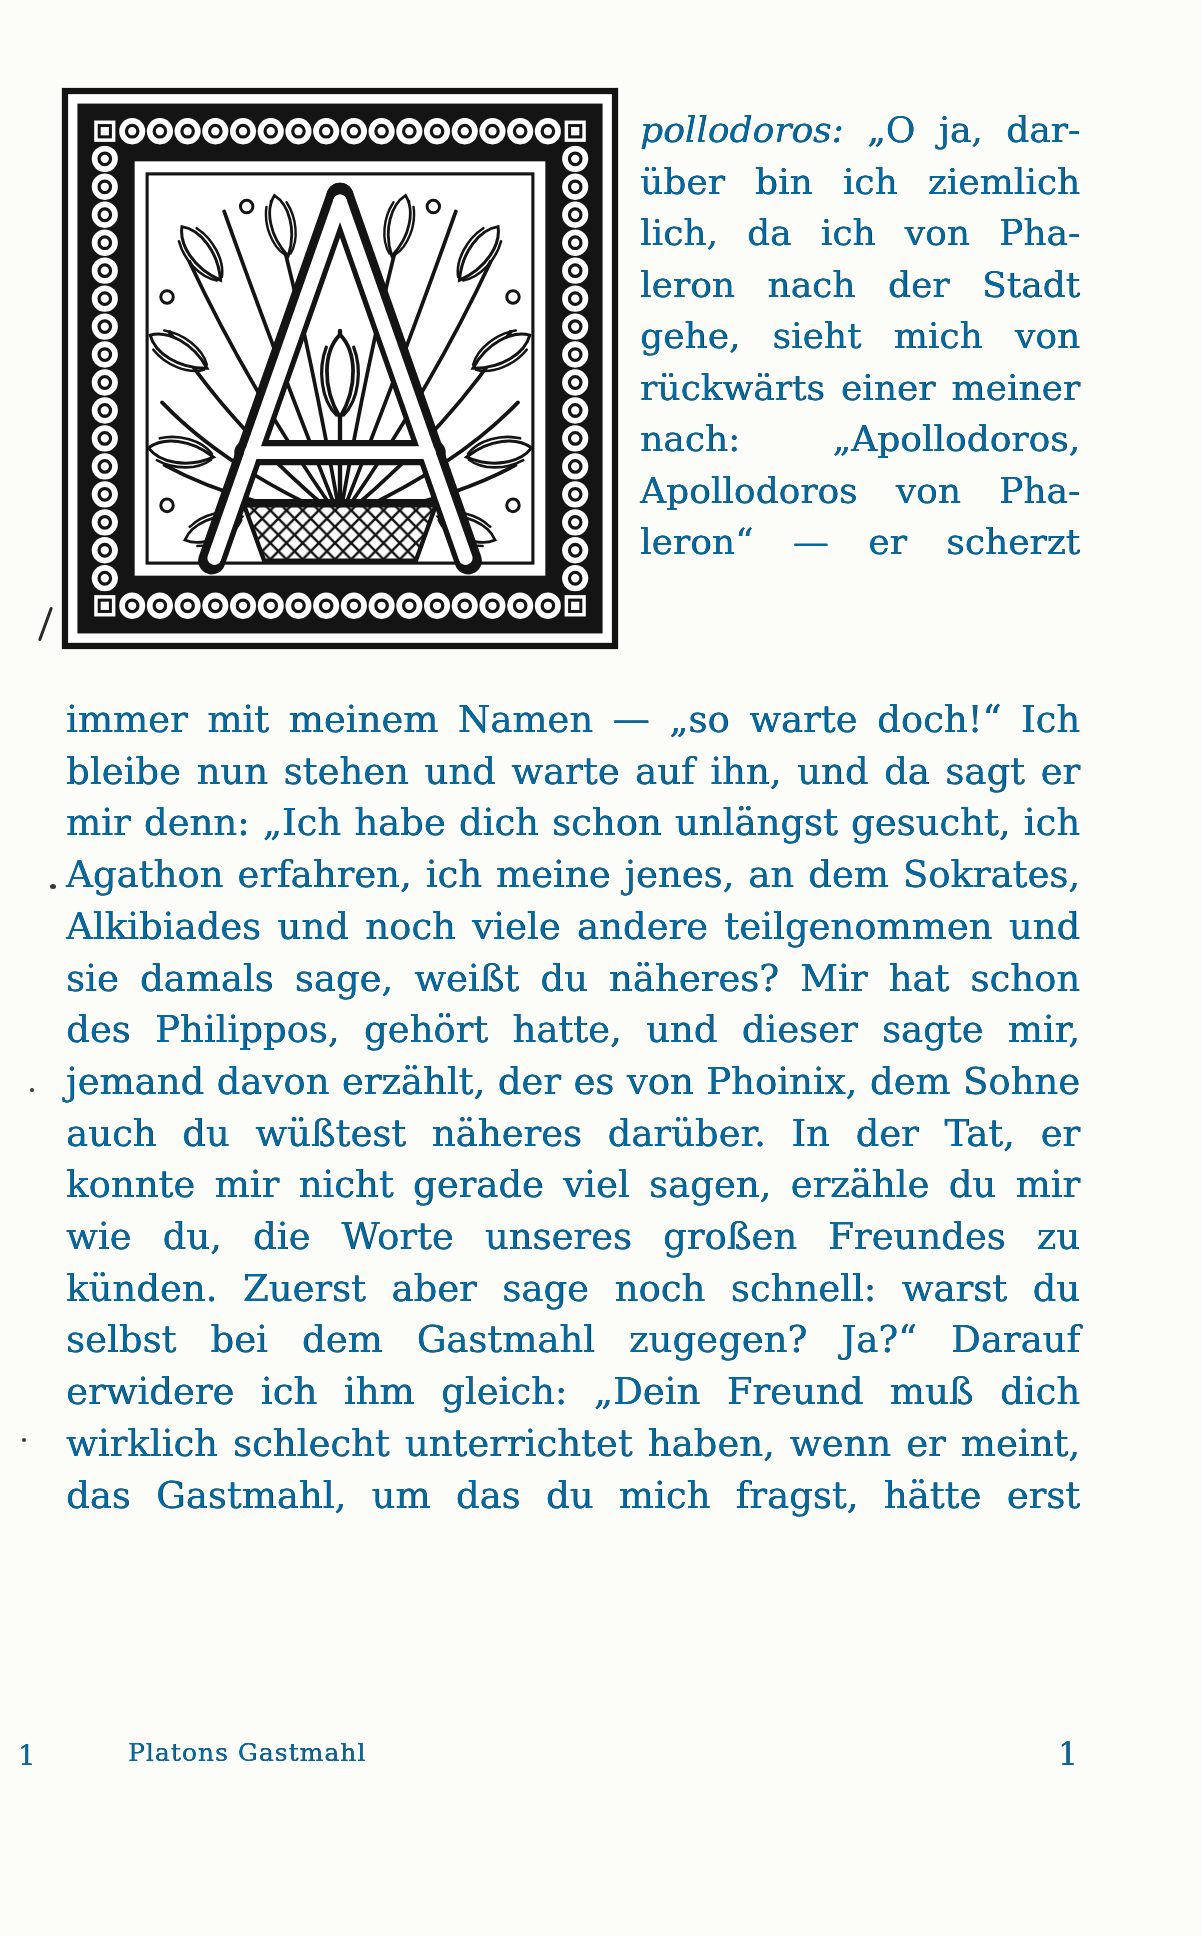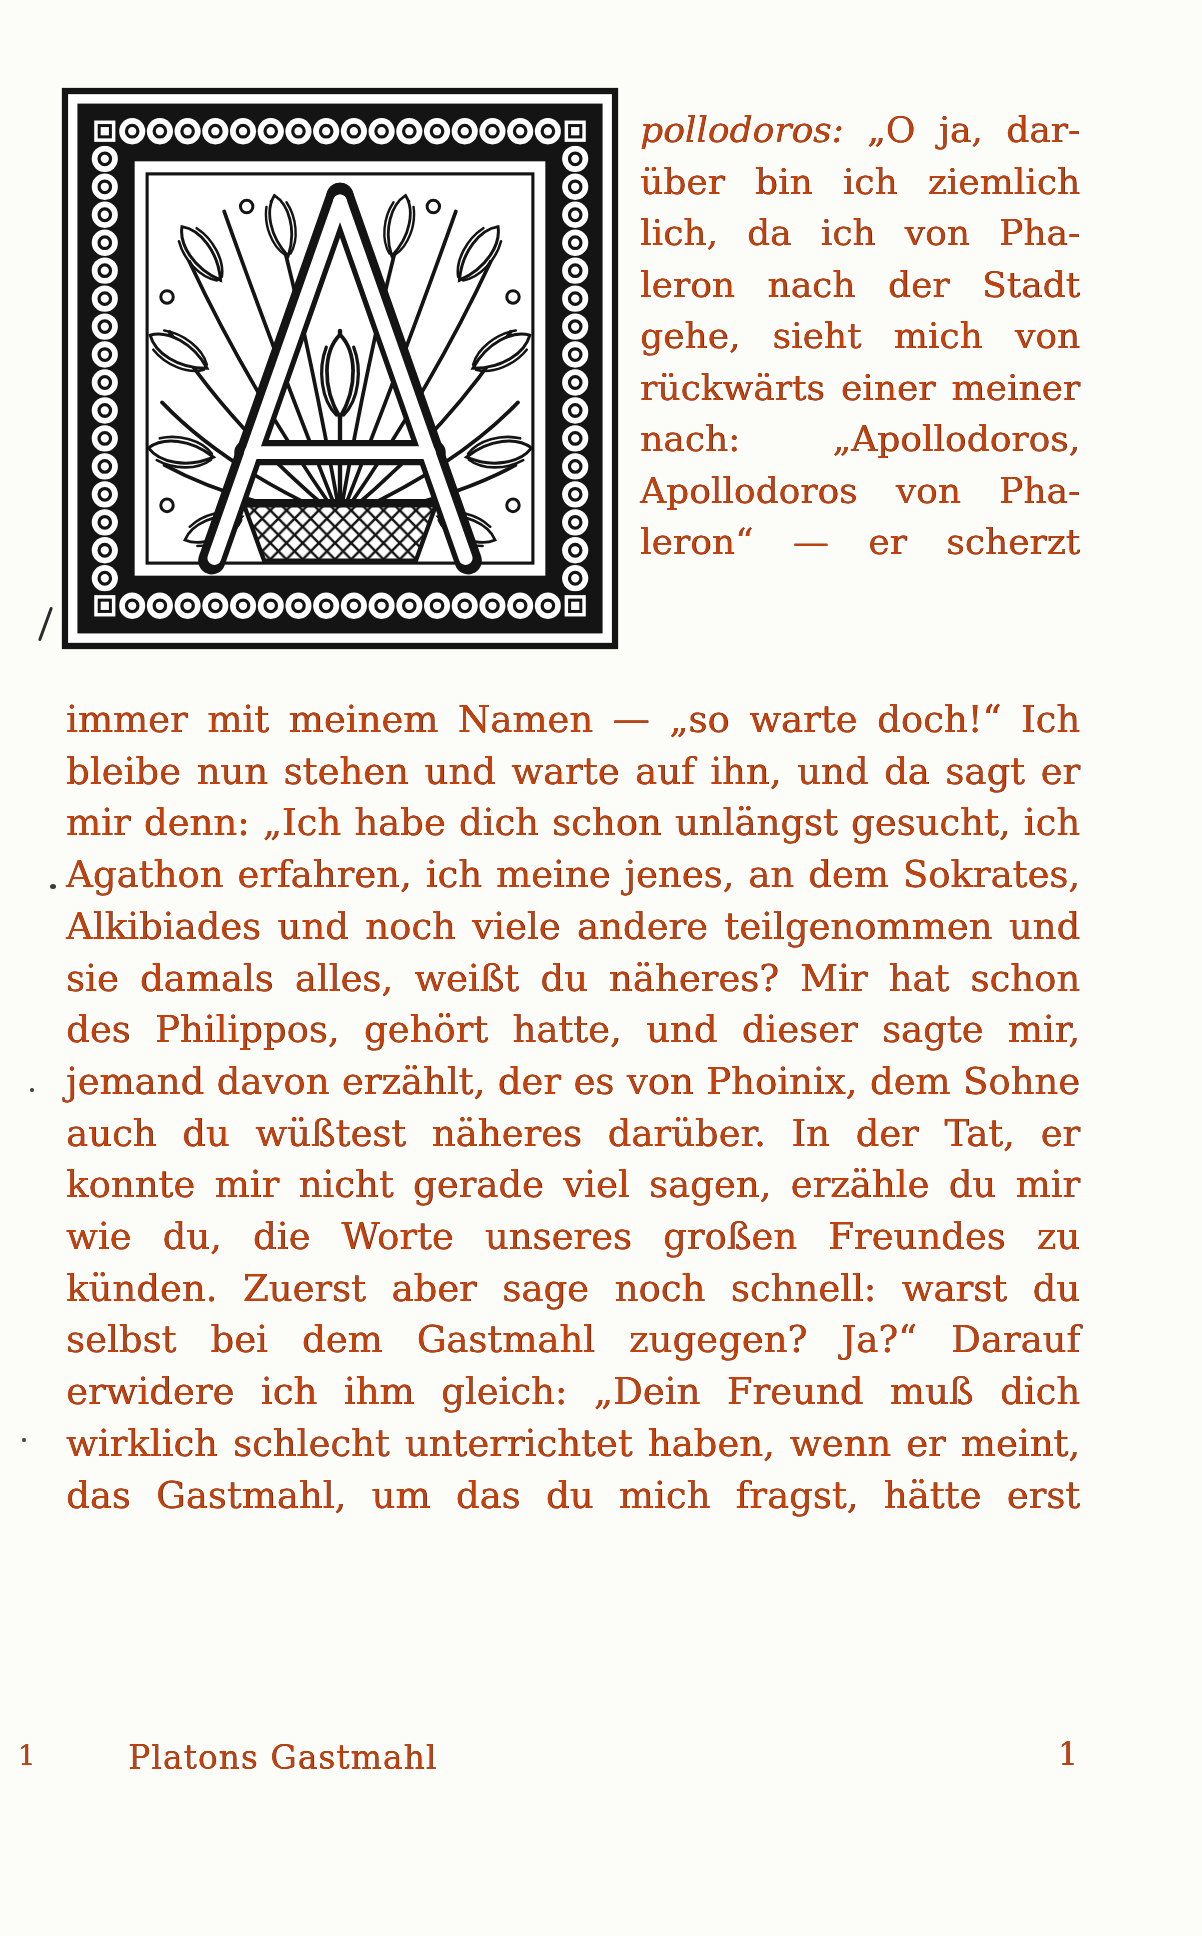--- a/index.html
+++ b/index.html
@@ -1,41 +1,41 @@
 <!DOCTYPE html>
 <html><head>
 <meta charset="utf-8">
 <style>
   html,body{margin:0;padding:0;background:#e8e8e4;}
   .page{
     position:relative;
     width:1202px;height:1936px;
     background:#fcfcf9;
-    color:#c2410c;
+    color:#0369a1;
     font-family:"DejaVu Serif","Liberation Serif",serif;
     overflow:hidden;
     margin:0 auto;
   }
   .initial-figure{position:absolute;left:60px;top:86px;width:560px;height:565px;}
   .opening-col{position:absolute;left:640px;top:104px;width:440px;}
   .col-line{
     font-size:36px;line-height:51.5px;
     text-align:justify;text-align-last:justify;-moz-text-align-last:justify;
     white-space:normal;
     text-shadow:0.35px 0 0 #161616;
   }
   .body-text{position:absolute;left:66px;top:694px;width:1014px;}
   .body-line{
     font-size:37px;line-height:51.7px;
     text-align:justify;text-align-last:justify;-moz-text-align-last:justify;
     text-shadow:0.35px 0 0 #161616;
   }
   .it{font-style:italic;}
   .footer-sig{position:absolute;left:18px;top:1740px;font-size:27px;text-shadow:0.3px 0 0 #161616;}
-  .footer-title{position:absolute;left:128px;top:1738px;font-size:33px;letter-spacing:1px;text-shadow:0.3px 0 0 #161616;}
+  .footer-title{position:absolute;left:128px;top:1738px;font-size:25px;letter-spacing:1px;text-shadow:0.3px 0 0 #161616;}
   .footer-page{position:absolute;left:1058px;top:1736px;font-size:31px;text-shadow:0.3px 0 0 #161616;}
   .artifact-slash{position:absolute;left:44px;top:606px;width:3px;height:36px;background:#2a2a2a;transform:rotate(20deg);border-radius:2px;}
   .artifact-dot{position:absolute;background:#3a3a3a;border-radius:50%;}
   .d1{left:50px;top:884px;width:6px;height:5px;}
   .d2{left:30px;top:1088px;width:4px;height:4px;}
   .d3{left:22px;top:1438px;width:4px;height:4px;}
 </style>
 </head>
 <body>
 
@@ -267,21 +267,21 @@
     <div class="col-line">Apollodoros von Pha-</div>
     <div class="col-line">leron“ — er scherzt</div>
   </div>
 
   <div class="body-text">
     <div class="body-line">immer mit meinem Namen — „so warte doch!“ Ich</div>
     <div class="body-line">bleibe nun stehen und warte auf ihn, und da sagt er</div>
     <div class="body-line">mir denn: „Ich habe dich schon unlängst gesucht, ich</div>
     <div class="body-line">Agathon erfahren, ich meine jenes, an dem Sokrates,</div>
     <div class="body-line">Alkibiades und noch viele andere teilgenommen und</div>
-    <div class="body-line">sie damals alles, weißt du näheres? Mir hat schon</div>
+    <div class="body-line">sie damals sage, weißt du näheres? Mir hat schon</div>
     <div class="body-line">des Philippos, gehört hatte, und dieser sagte mir,</div>
     <div class="body-line">jemand davon erzählt, der es von Phoinix, dem Sohne</div>
     <div class="body-line">auch du wüßtest näheres darüber. In der Tat, er</div>
     <div class="body-line">konnte mir nicht gerade viel sagen, erzähle du mir</div>
     <div class="body-line">wie du, die Worte unseres großen Freundes zu</div>
     <div class="body-line">künden. Zuerst aber sage noch schnell: warst du</div>
     <div class="body-line">selbst bei dem Gastmahl zugegen? Ja?“ Darauf</div>
     <div class="body-line">erwidere ich ihm gleich: „Dein Freund muß dich</div>
     <div class="body-line">wirklich schlecht unterrichtet haben, wenn er meint,</div>
     <div class="body-line">das Gastmahl, um das du mich fragst, hätte erst</div>

